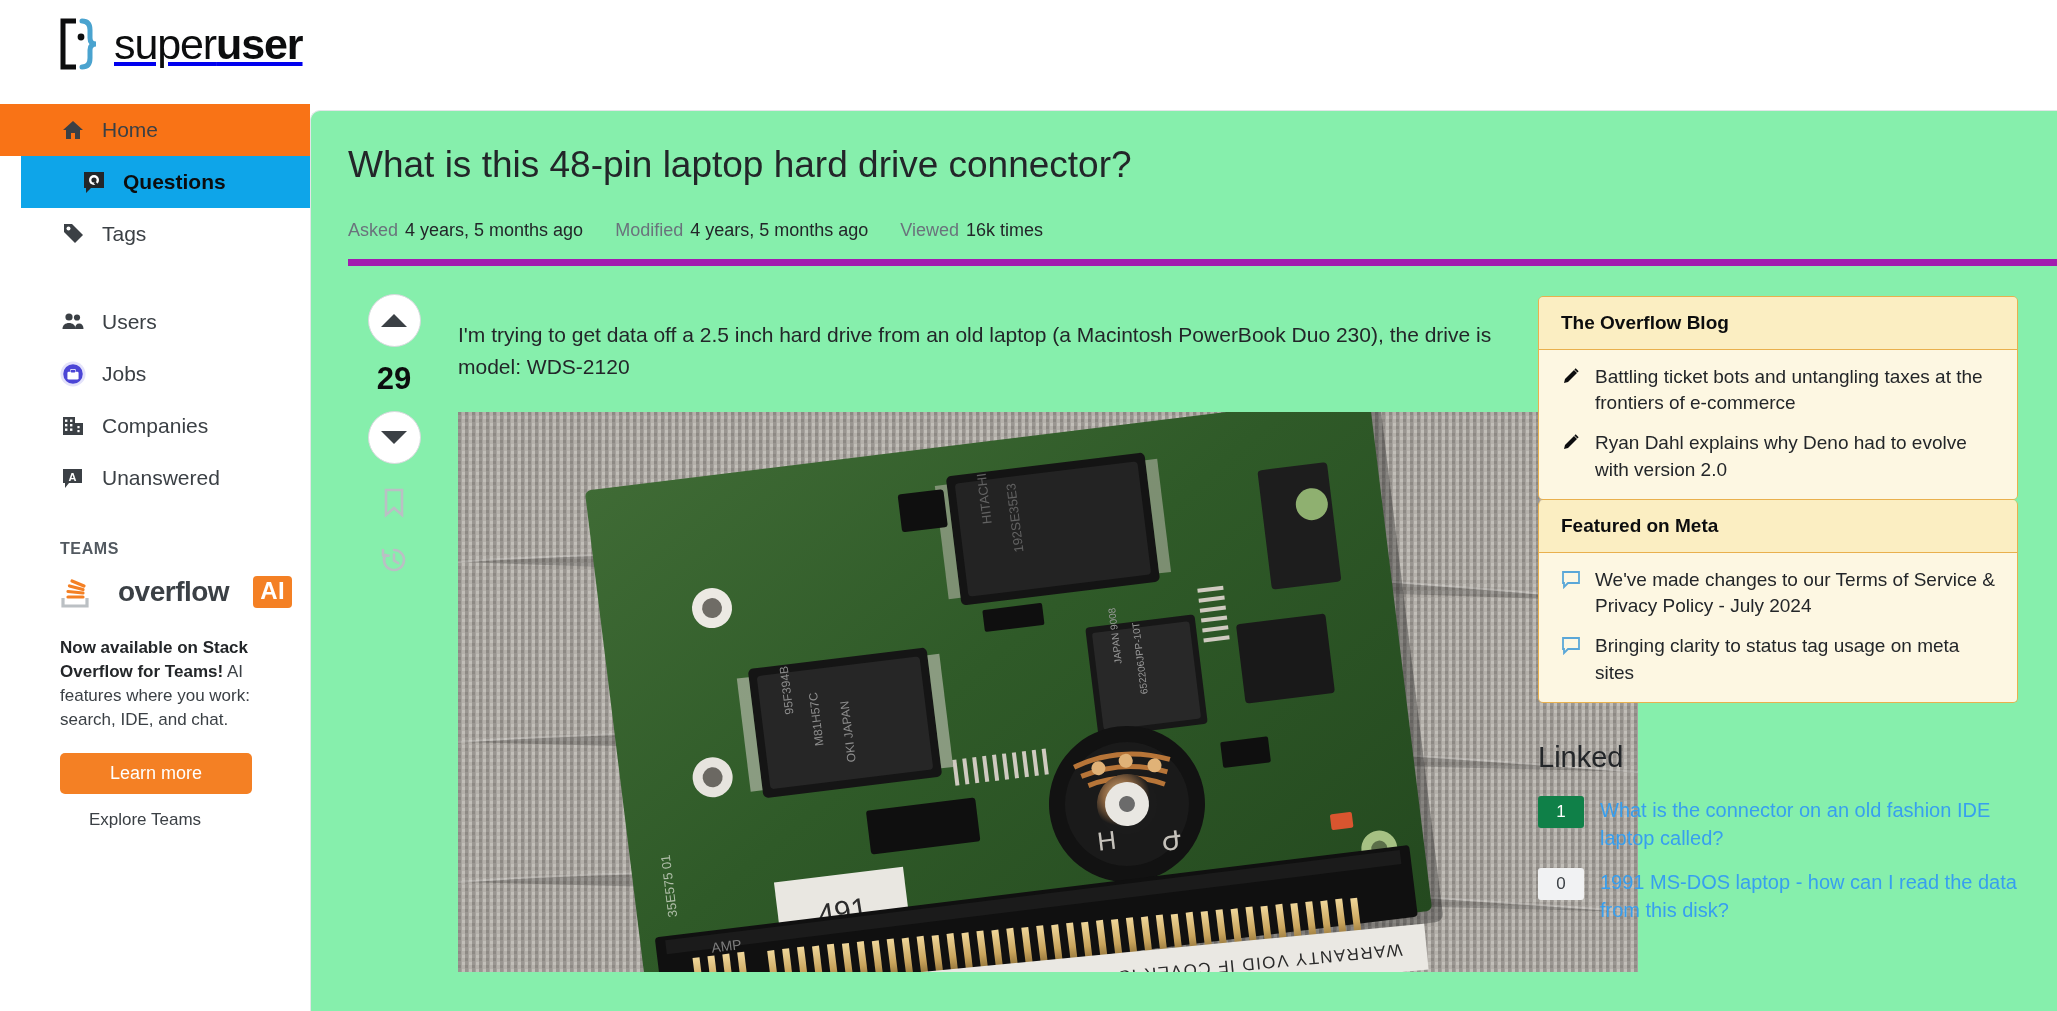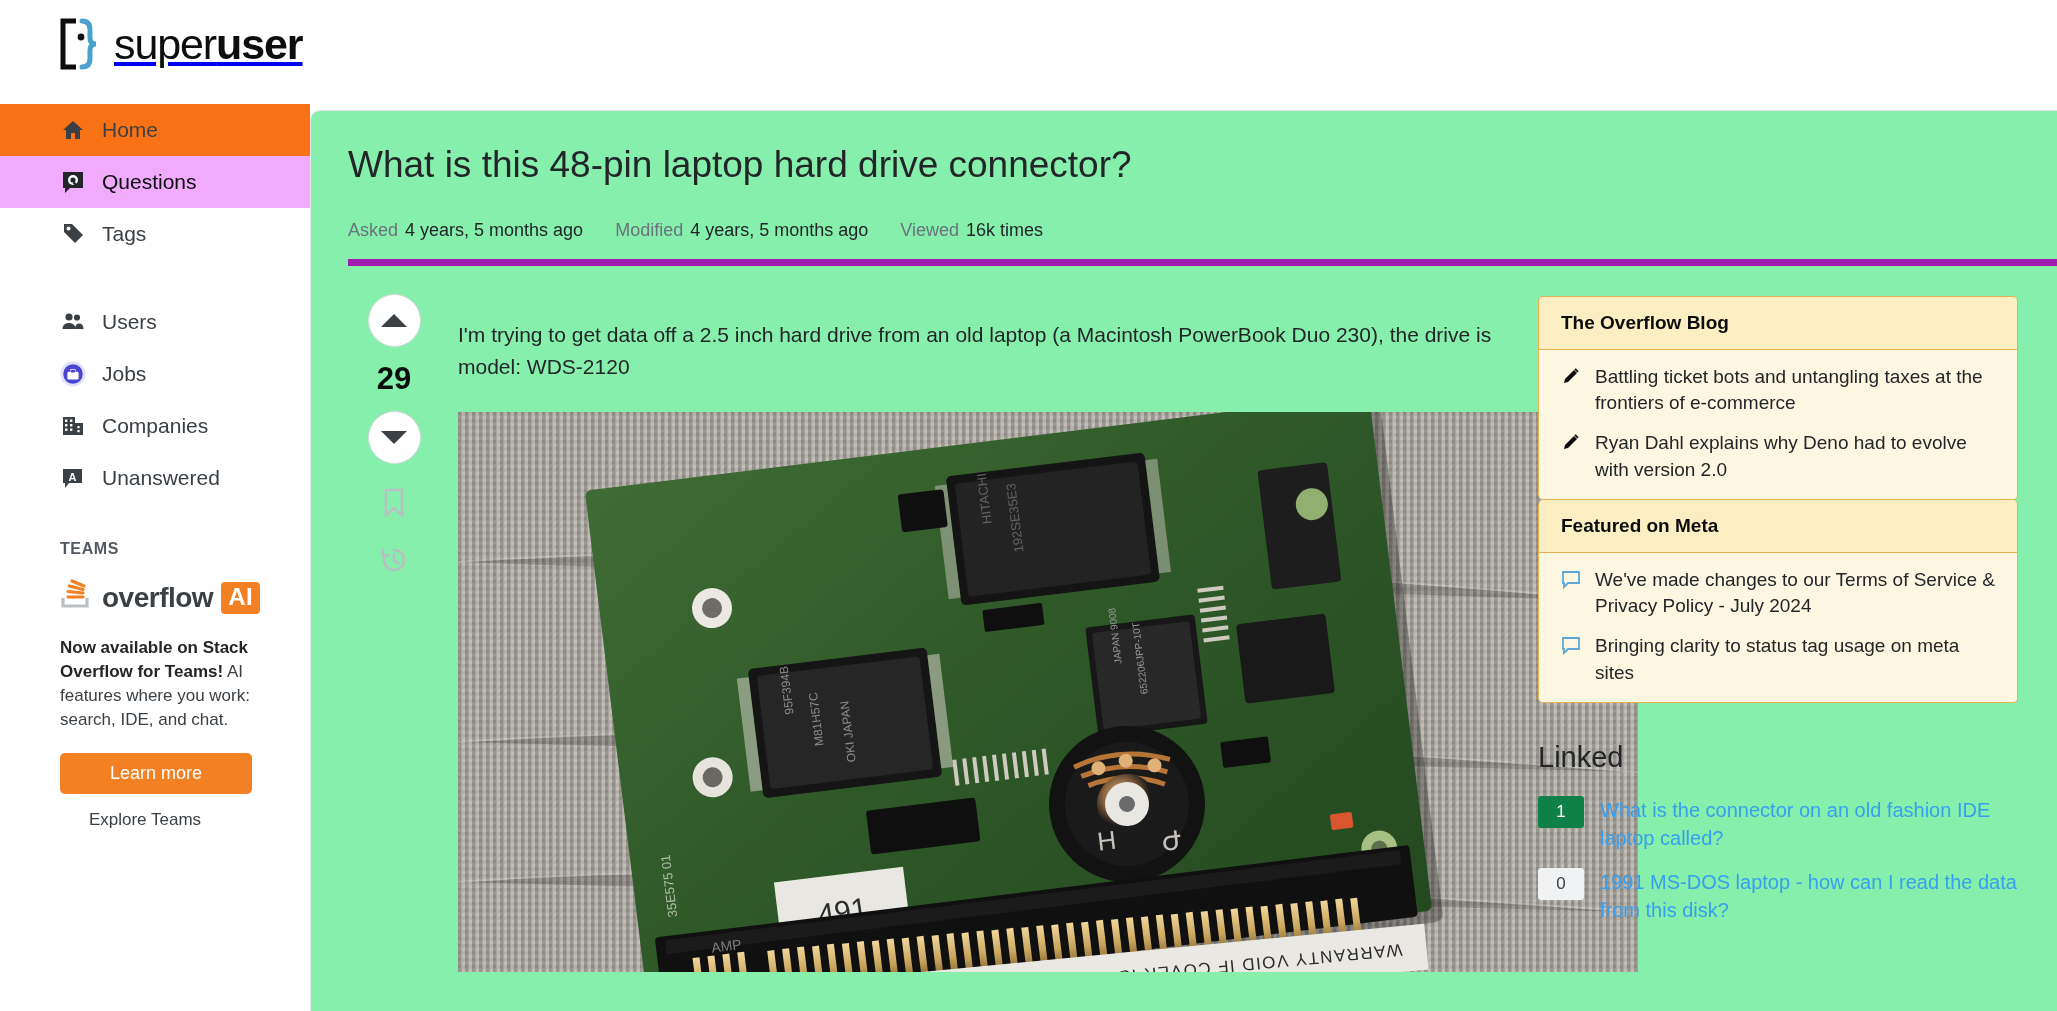--- a/index.html
+++ b/index.html
@@ -20,29 +20,29 @@
   .logo-text b { font-weight: 700; }
 
   
   .sidebar { position: absolute; left: 0; top: 104px; width: 310px; height: 907px; background: #fff; }
   .nav-item {
     display: flex; align-items: center; gap: 16px;
     height: 52px; padding-left: 60px; font-size: 21px; color: #3b4045;
     cursor: pointer;
   }
   .nav-item.home { background: #f97316; }
-  .nav-item.active { background: #f0abfc; font-weight: 400; color: #0c0d0e; }
+  .nav-item.active { background: #0ea5e9; font-weight: 700; color: #0c0d0e; margin-left: 21px; }
   .nav-icon { width: 26px; height: 26px; display: flex; align-items: center; justify-content: center; flex: 0 0 26px; }
   .nav-gap { height: 36px; }
   .teams-label {
     padding-left: 60px; font-size: 16px; font-weight: 700;
     letter-spacing: 0.6px; color: #525960; margin-top: 36px; margin-bottom: 18px;
   }
   .teams-card { padding-left: 60px; padding-right: 40px; }
-  .of-logo { display: flex; align-items: flex-end; gap: 8px; margin-bottom: 22px; }
+  .of-logo { display: flex; align-items: flex-start; gap: 24px; margin-bottom: 22px; }
   .of-word { font-size: 28px; font-weight: 700; color: #3b4045; letter-spacing: -0.5px; }
   .of-ai {
     background: #f48024; color: #fff; font-weight: 700; font-size: 24px;
     padding: 1px 7px 3px 7px; border-radius: 4px; letter-spacing: 0.5px;
   }
   .teams-copy { font-size: 17px; line-height: 1.42; color: #3b4045; margin-bottom: 20px; }
   .teams-copy b { font-weight: 700; color: #232629; }
   .learn-more {
     display: block; width: 192px; height: 41px; line-height: 41px; text-align: center;
     background: #f48024; color: #fff; border-radius: 5px; font-size: 18px; border: none; cursor: pointer;

